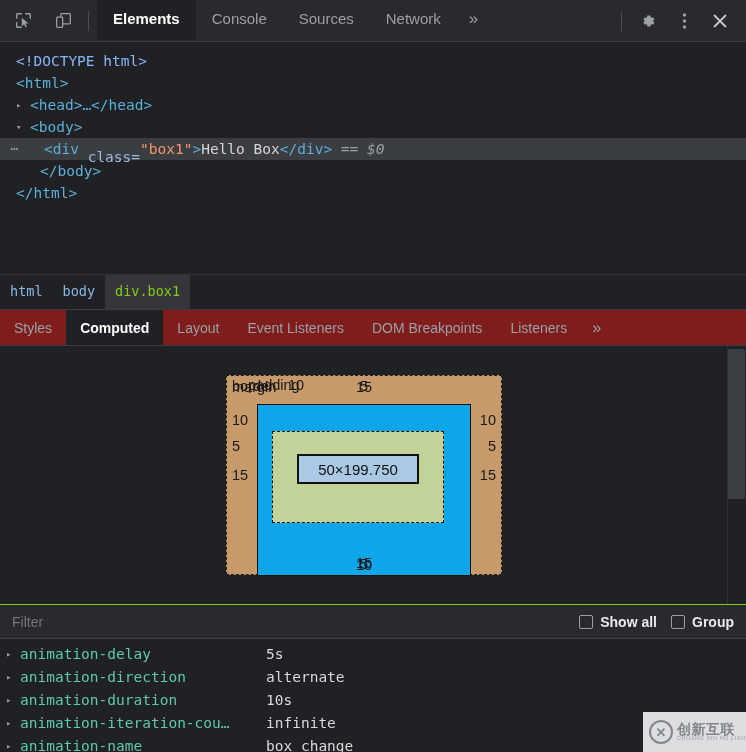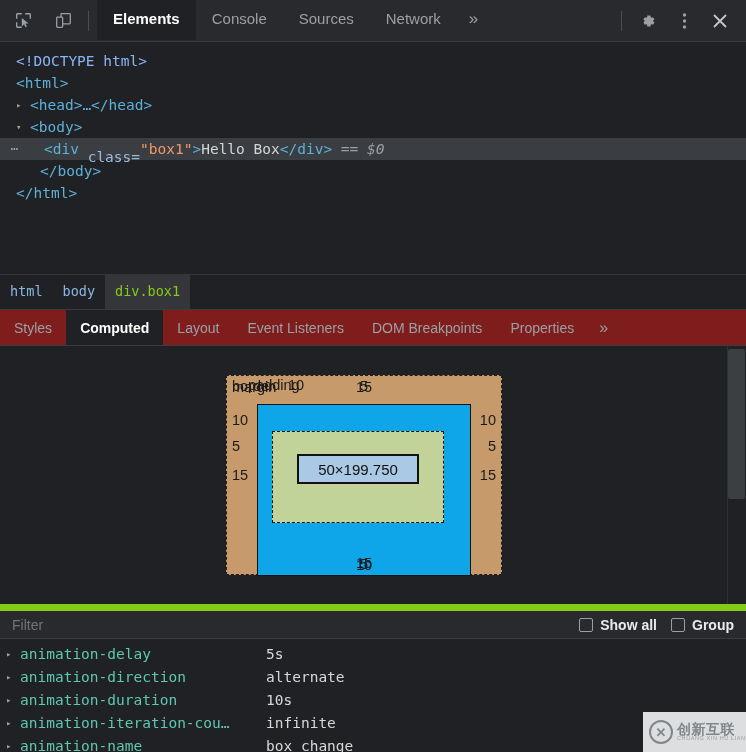--- a/index.html
+++ b/index.html
@@ -129,21 +129,21 @@
   }
   .num {
     position: absolute; font-size: 14.5px; color: #1a1a1a;
     text-align: center;
   }
   .bm-wrap { position: relative; width: 276px; height: 200px; }
 
   
   .filterbar {
     height: 35px; background: #292a2d; display: flex; align-items: center;
-    border-top: 7px solid #84cc16; border-bottom: 1px solid #3c3c3c;
+    border-top: 1px solid #84cc16; border-bottom: 1px solid #3c3c3c;
     padding: 4px 12px; font-size: 14px;
   }
   .filter-placeholder { color: #80868b; }
   .filter-right { margin-left: auto; display: flex; align-items: center; gap: 14px; }
   .chk-group { display: flex; align-items: center; gap: 7px; cursor: pointer; }
   .chk {
     width: 14px; height: 14px; border: 1px solid #9aa0a6; border-radius: 2px;
     background: transparent;
   }
   .chk-label { color: #e8eaed; font-size: 14px; font-weight: bold; }
@@ -265,21 +265,21 @@
     <div class="crumb">body</div>
     <div class="crumb sel">div.box1</div>
   </div>
 
   <div class="subtabs">
     <div class="subtab">Styles</div>
     <div class="subtab active">Computed</div>
     <div class="subtab">Layout</div>
     <div class="subtab">Event Listeners</div>
     <div class="subtab">DOM Breakpoints</div>
-    <div class="subtab">Properties</div>
+    <div class="subtab">Listeners</div>
     <div class="subtab more">»</div>
   </div>
 
   <div class="boxmodel-panel">
     <div class="bm-wrap" style="margin-right:18px;">
 
       <div class="margin-box">
         <span class="layer-label" style="left:6px; top:4px;">margin</span>
         <span class="num" style="left:0; right:0; top:4px;">15</span>
         <span class="num" style="left:6px; top:92px;">15</span>

